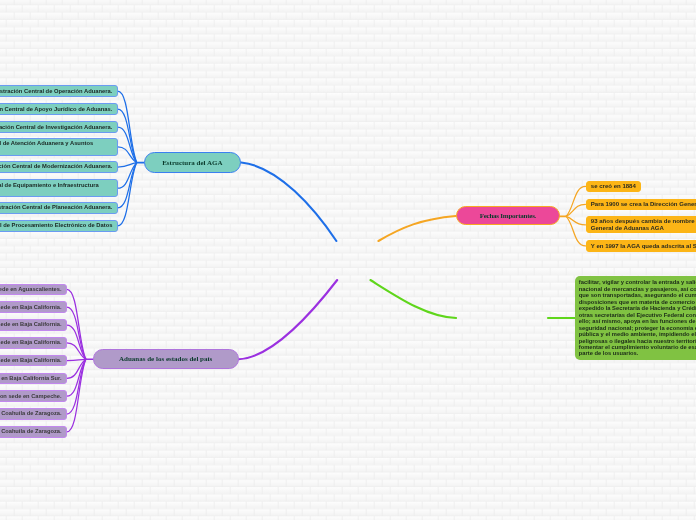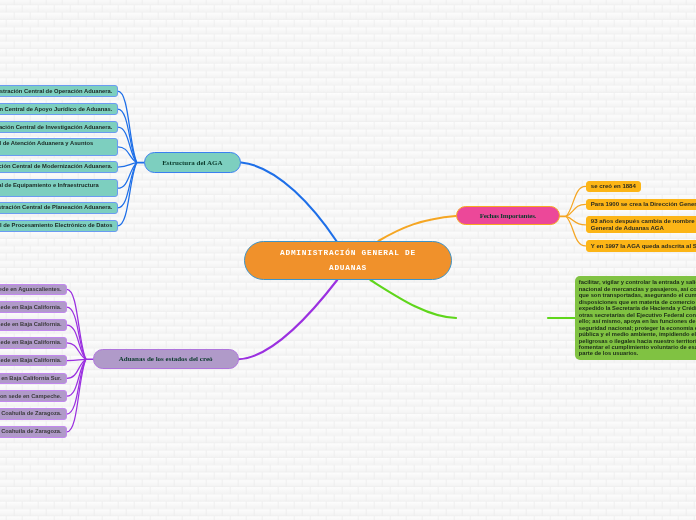--- a/index.html
+++ b/index.html
@@ -90,24 +90,23 @@
       <path d="M 85.8 359.3 L 93 359.3" fill="none" stroke="#9B30E0" stroke-width="1.6" stroke-linecap="round"></path>
       <path d="M 585.5 186.45 C 573.86 186.45, 574.248 208.014, 566.1 216.4" fill="none" stroke="#F5A623" stroke-width="1.25" stroke-linecap="round"></path>
       <path d="M 585.5 204.25 C 573.86 204.25, 574.248 212.998, 566.1 216.4" fill="none" stroke="#F5A623" stroke-width="1.25" stroke-linecap="round"></path>
       <path d="M 585.5 224.79999999999998 C 573.86 224.79999999999998, 574.248 218.752, 566.1 216.4" fill="none" stroke="#F5A623" stroke-width="1.25" stroke-linecap="round"></path>
       <path d="M 585.5 245.95 C 573.86 245.95, 574.248 224.674, 566.1 216.4" fill="none" stroke="#F5A623" stroke-width="1.25" stroke-linecap="round"></path>
       <path d="M 566.1 216.4 L 558.8 216.4" fill="none" stroke="#F5A623" stroke-width="1.6" stroke-linecap="round"></path>
       <path d="M 548 318 L 575 318" fill="none" stroke="#5FD61B" stroke-width="2.2" stroke-linecap="round"></path>
     </svg>
 
   <div id="nodes">
-      <div class="node root" style="left: 244px; top: 241px; width: 208px; height: 39px;">ADMINISTRACIÓN GENERAL DE<br>ADUANAS</div>
       <div class="node b1 teal" style="left: 143.7px; top: 152.1px; width: 97.3px; height: 20.9px; border-radius: 10.45px;">Estructura del AGA</div>
       <div class="node b1 orange" style="left: 455.6px; top: 206.2px; width: 104.6px; height: 19px; border-radius: 9.5px; letter-spacing: -0.24px;">Fechas Importantes.</div>
-      <div class="node b1 purple" style="left: 92.6px; top: 349.3px; width: 146px; height: 19.4px; border-radius: 9.7px;">Aduanas de los estados del creó</div>
+      <div class="node b1 purple" style="left: 92.6px; top: 349.3px; width: 146px; height: 19.4px; border-radius: 9.7px;">Aduanas de los estados del país</div>
       <div class="node leaf teal" style="left: auto; top: 85px; width: auto; height: 12.4px; right: 578.3px;">Administración Central de Operación Aduanera.</div>
       <div class="node leaf teal" style="left: auto; top: 103px; width: auto; height: 12.4px; right: 578.3px;">Administración Central de Apoyo Jurídico de Aduanas.</div>
       <div class="node leaf teal" style="left: auto; top: 121px; width: auto; height: 12.4px; right: 578.3px;">Administración Central de Investigación Aduanera.</div>
       <div class="node leaf teal" style="left: auto; top: 137.8px; width: 205px; height: 18px; right: 578.3px; align-items: flex-start; padding-top: 1.6px;">Administración Central de Atención Aduanera y Asuntos</div>
       <div class="node leaf teal" style="left: auto; top: 160.8px; width: auto; height: 12.4px; right: 578.3px;">Administración Central de Modernización Aduanera.</div>
       <div class="node leaf teal" style="left: auto; top: 179.2px; width: 197.5px; height: 18px; right: 578.3px; align-items: flex-start; padding-top: 1.6px;">Administración Central de Equipamiento e Infraestructura</div>
       <div class="node leaf teal" style="left: auto; top: 201.6px; width: auto; height: 12.4px; right: 578.3px;">Administración Central de Planeación Aduanera.</div>
       <div class="node leaf teal" style="left: auto; top: 219.6px; width: auto; height: 12.4px; right: 578.3px;">Administración Central de Procesamiento Electrónico de Datos</div>
       <div class="node leaf purple" style="left: auto; top: 283.6px; width: auto; height: 11.6px; right: 629.2px;">Aduana con sede en Aguascalientes.</div>
       <div class="node leaf purple" style="left: auto; top: 301.4px; width: auto; height: 11.6px; right: 629.2px;">Aduana con sede en Baja California.</div>

